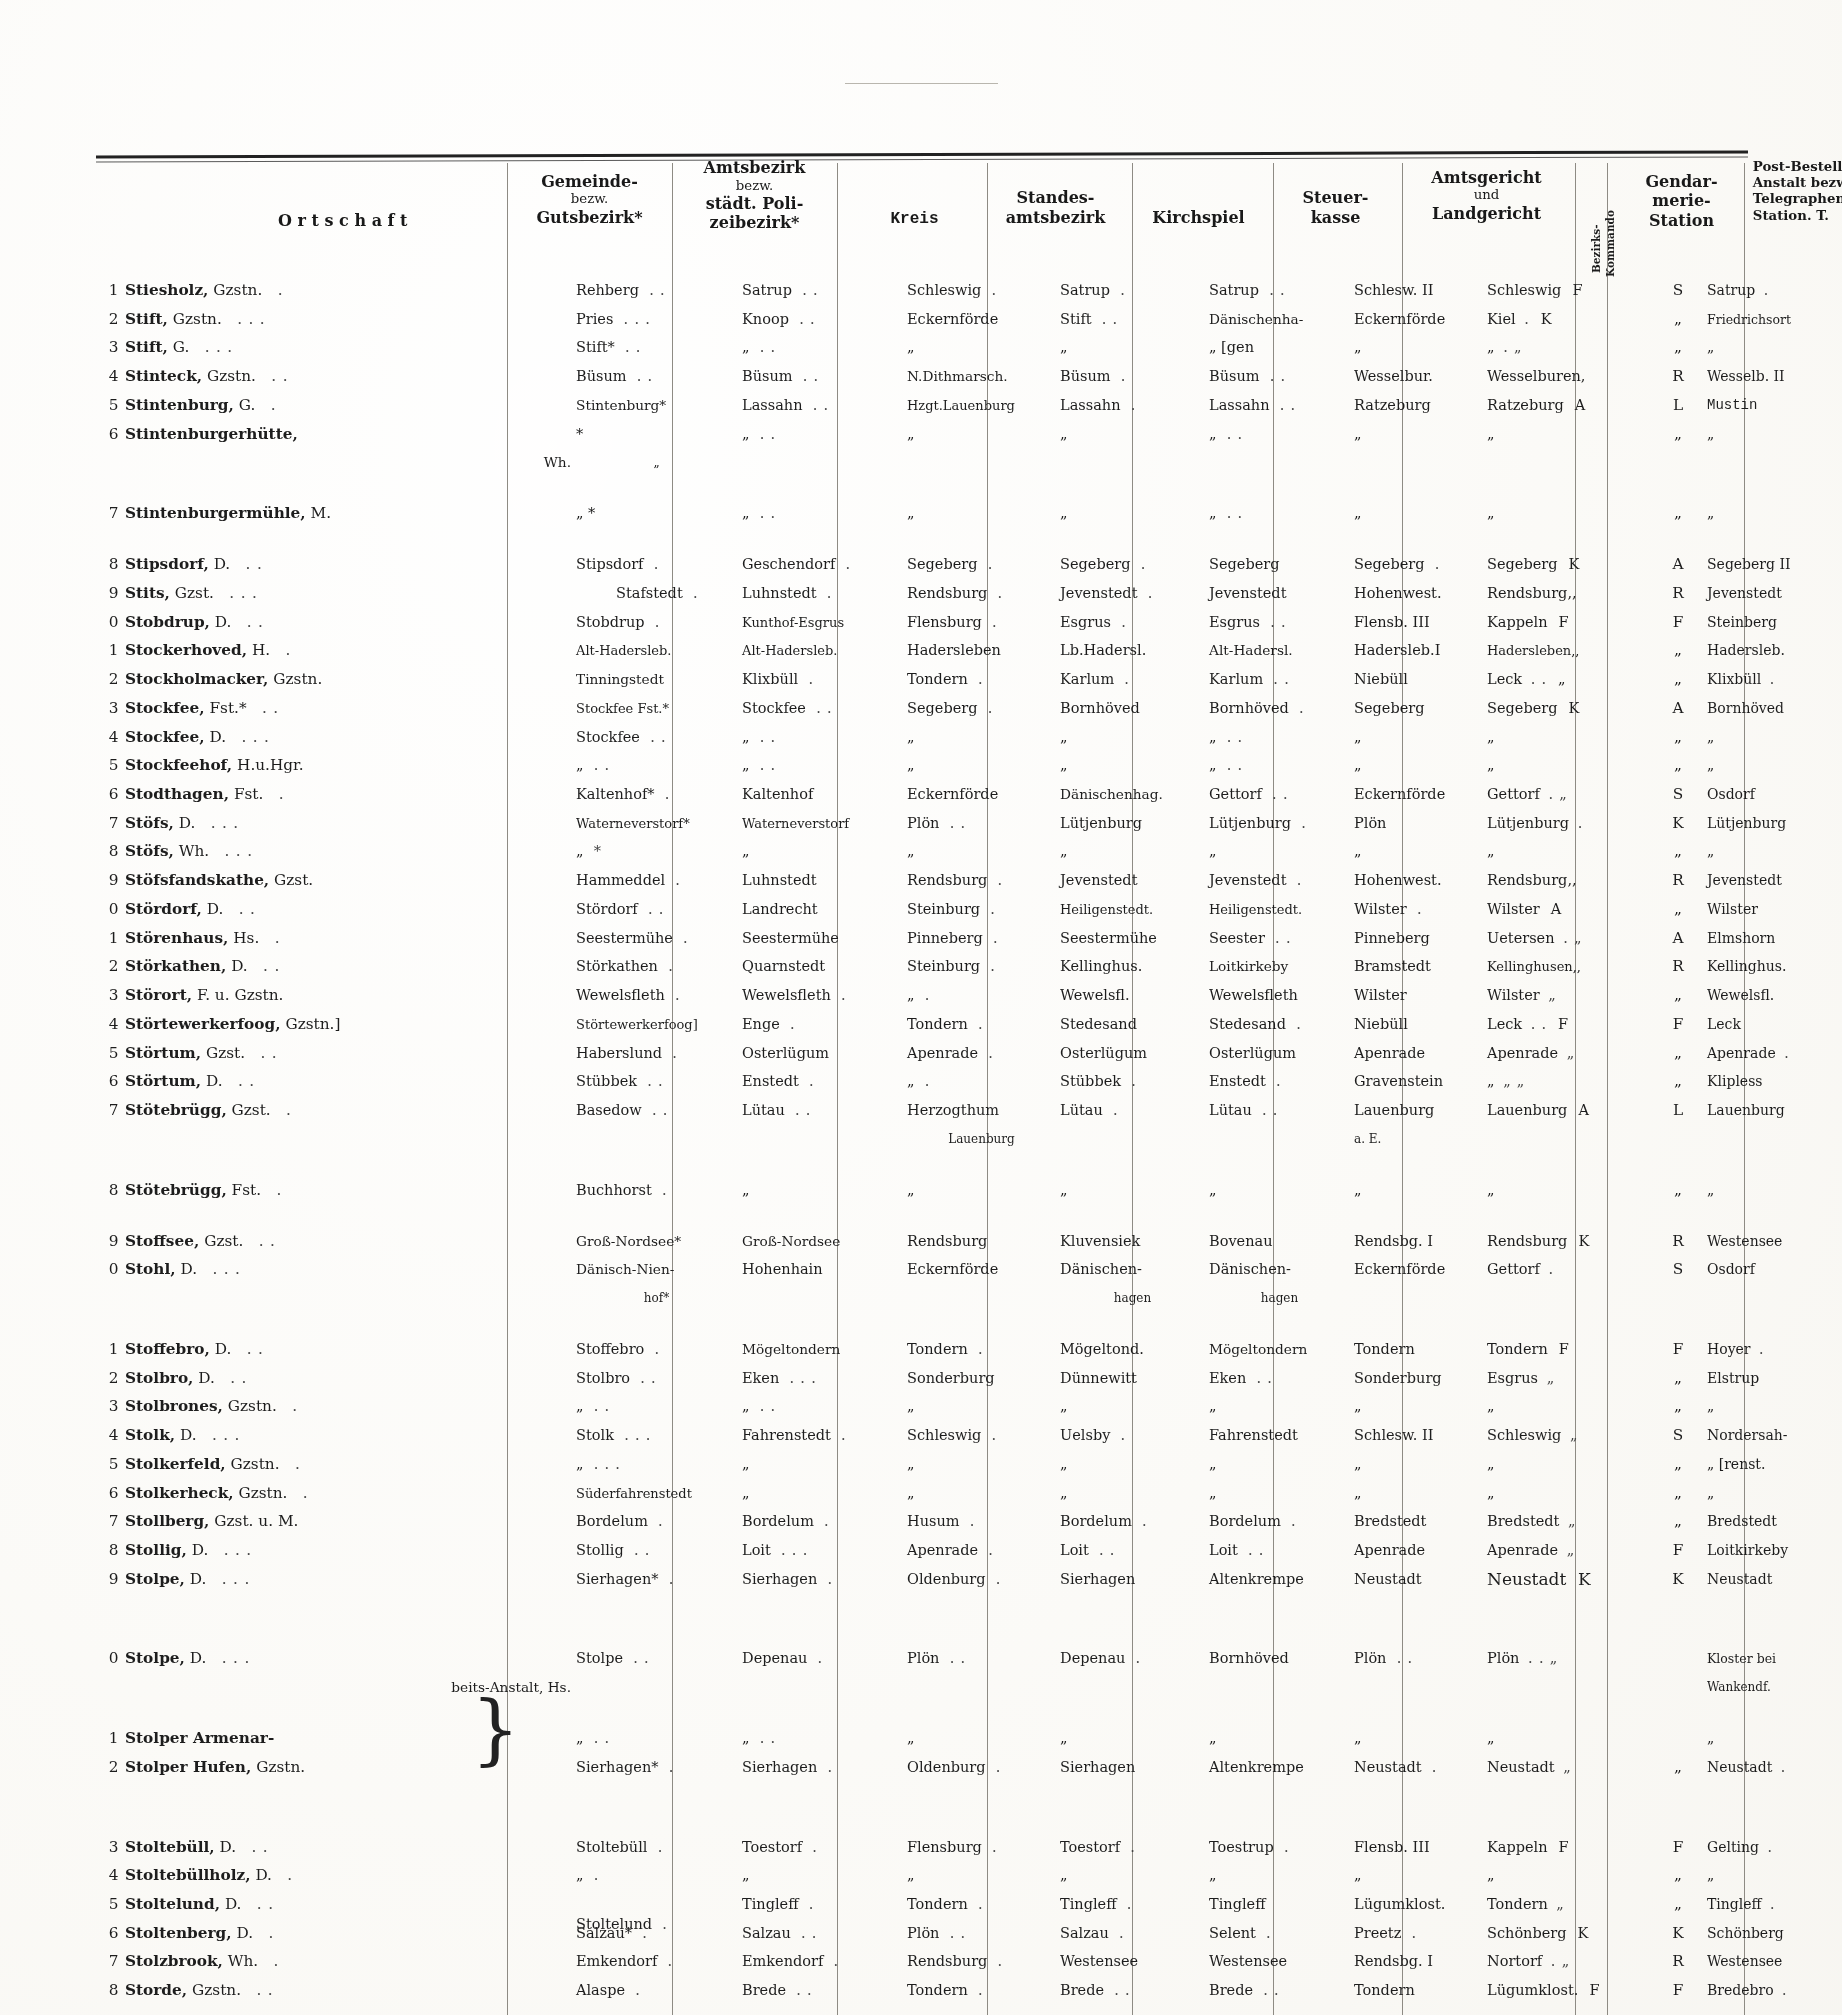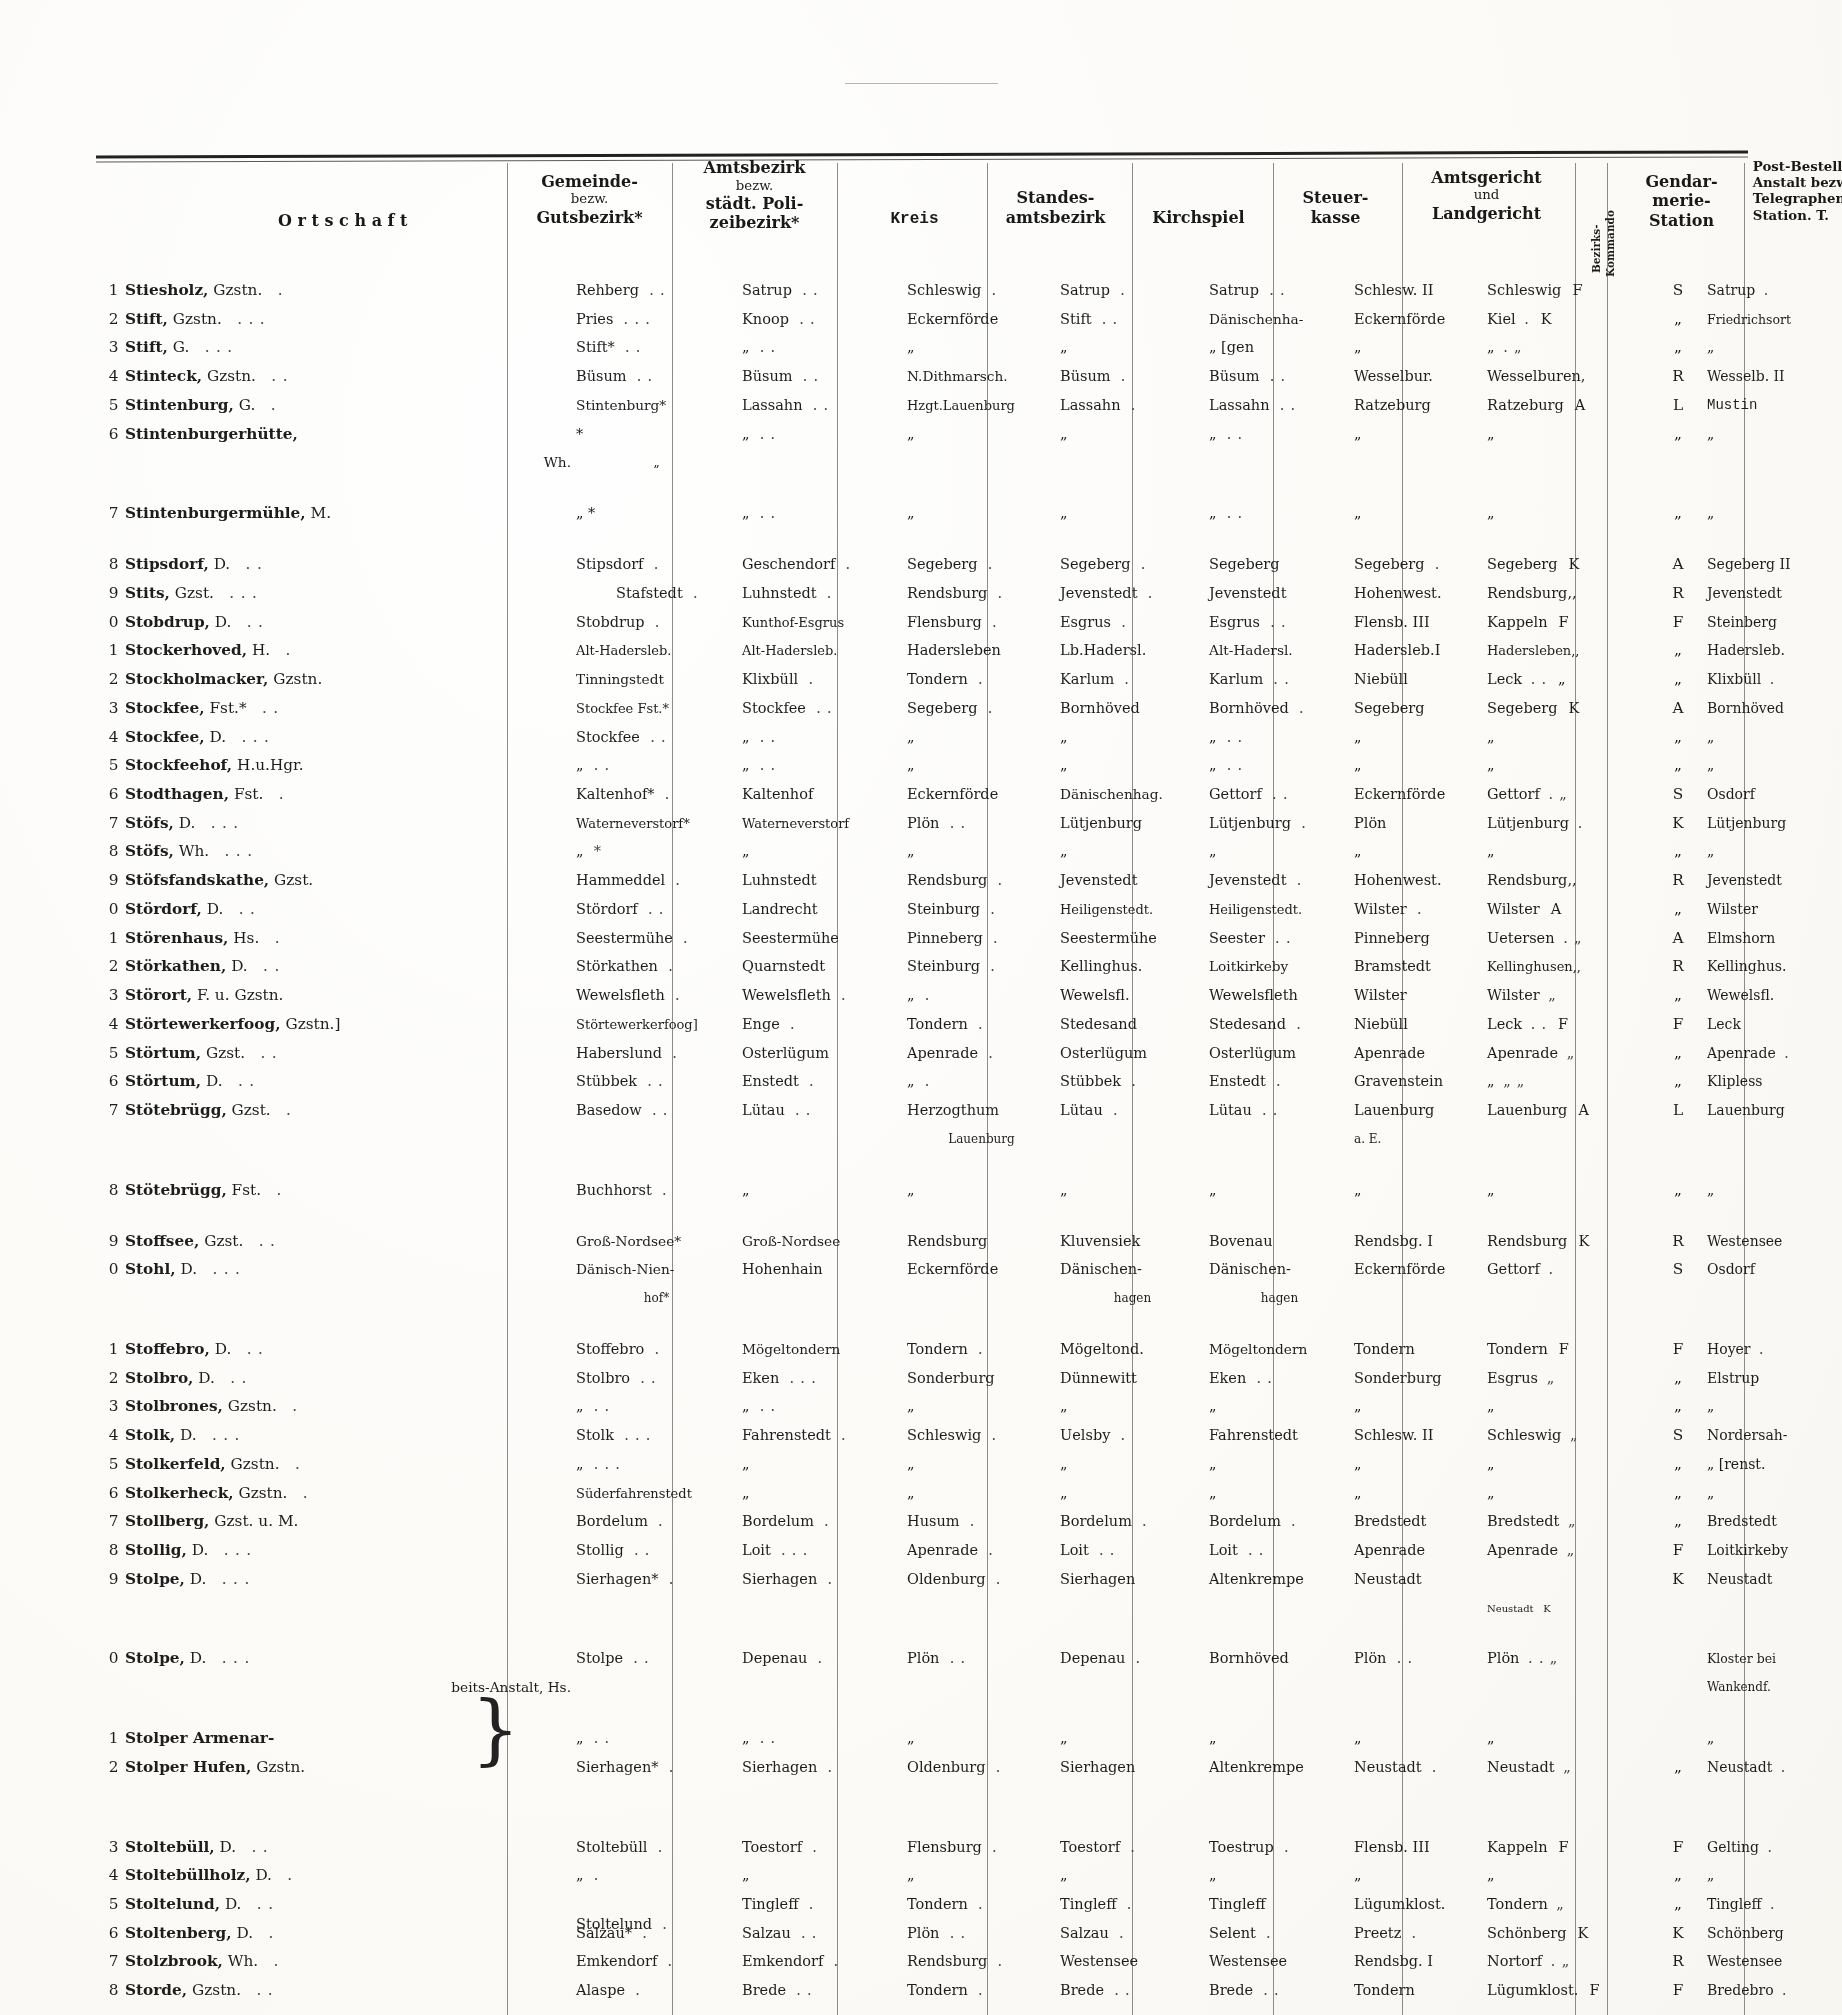--- a/index.html
+++ b/index.html
@@ -695,21 +695,21 @@
       </div>
       <div class="row" style="position: absolute; left: 0px; top: 1289px; width: 1652px;">
         <div class="cell colA">9</div>
         <div class="cell colB"><span style="font-weight:700">Stolpe,</span> <span class="sfx">D.</span> <span class="dots" style="margin-left:10.5px">.   .   .</span></div>
         <div class="cell colC" style="font-size: 14.5px;"><span>Sierhagen*</span> <span class="dots" style="margin-left:5.6px">.</span></div>
         <div class="cell colD" style="font-size: 14.5px;"><span>Sierhagen</span> <span class="dots" style="margin-left:5.6px">.</span></div>
         <div class="cell colE" style="font-size: 14.5px;"><span>Oldenburg</span> <span class="dots" style="margin-left:5.6px">.</span></div>
         <div class="cell colF" style="font-size: 14.5px;"><span>Sierhagen</span></div>
         <div class="cell colG" style="font-size: 14.5px;"><span>Altenkrempe</span></div>
         <div class="cell colH" style="font-size: 14.5px;"><span>Neustadt</span></div>
-        <div class="cell colI" style="font-size: 10px; margin-top: 29px;"><span>Neustadt</span> <span style="font-family:'DejaVu Serif',serif;margin-left:6.4px">K</span></div>
+        <div class="cell colI" style="font-size: 17px;"><span>Neustadt</span> <span style="font-family:'DejaVu Serif',serif;margin-left:6.4px">K</span></div>
         <div class="cell colJ">K</div>
         <div class="cell" style="left: 1611px; width: 133px; font-size: 14px;"><span>Neustadt</span></div>
       </div>
       <div class="row subrow" style="position: absolute; left: 0px; top: 1318px; width: 1652px; height: 17px; line-height: 17px;"></div>
       <div class="row" style="position: absolute; left: 0px; top: 1368px; width: 1652px;">
         <div class="cell colA">0</div>
         <div class="cell colB"><span style="font-weight:700">Stolpe,</span> <span class="sfx">D.</span> <span class="dots" style="margin-left:10.5px">.   .   .</span></div>
         <div class="cell colC" style="font-size: 14.5px;"><span>Stolpe</span> <span class="dots" style="margin-left:5.6px">. .</span></div>
         <div class="cell colD" style="font-size: 14.5px;"><span>Depenau</span> <span class="dots" style="margin-left:5.6px">.</span></div>
         <div class="cell colE" style="font-size: 14.5px;"><span>Plön</span> <span class="dots" style="margin-left:5.6px">. .</span></div>

